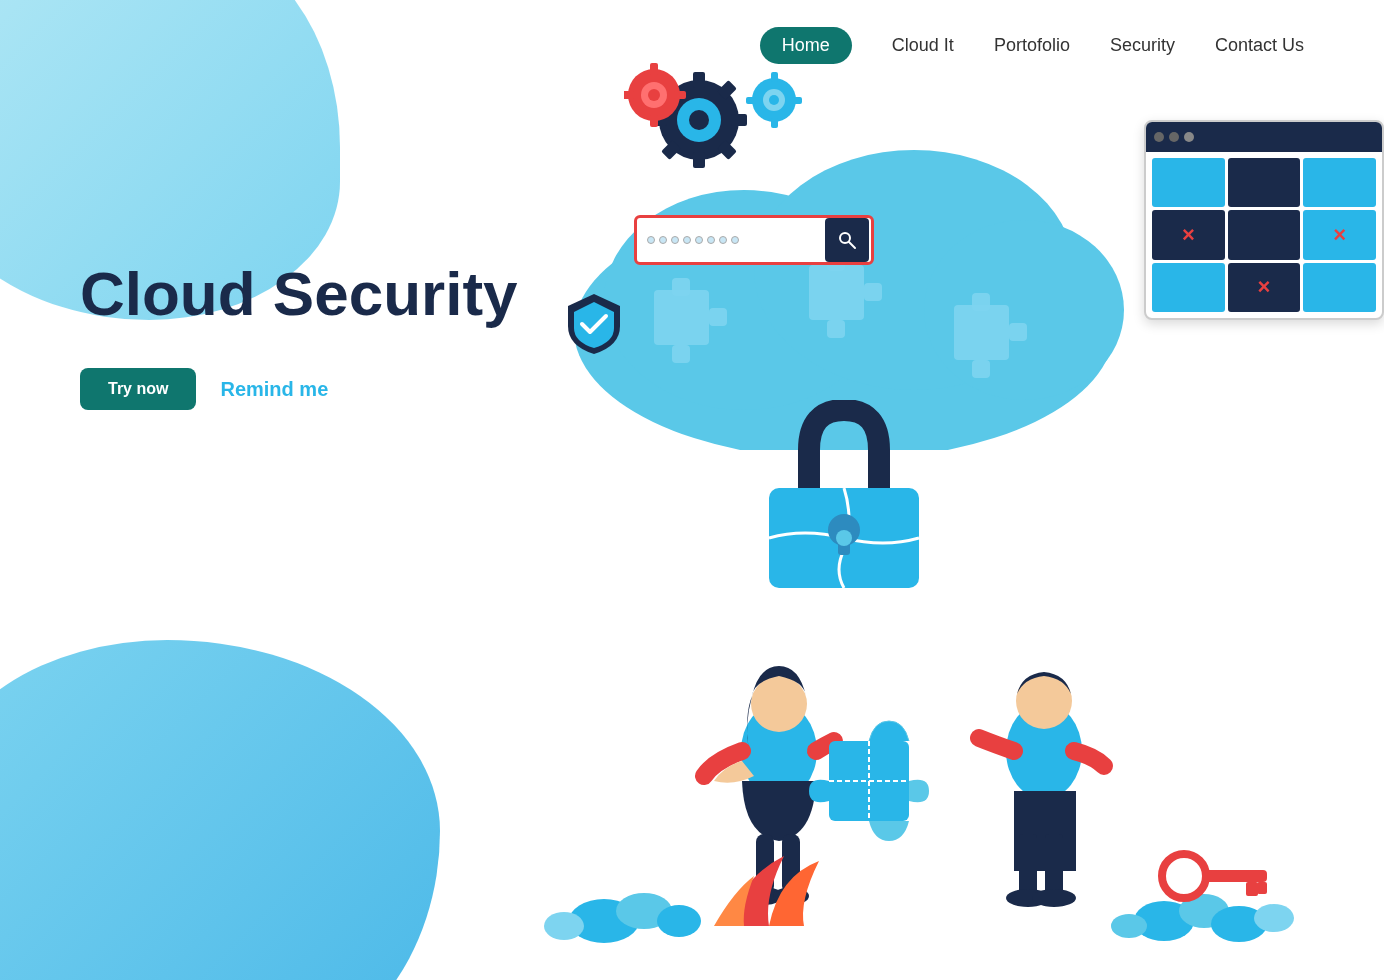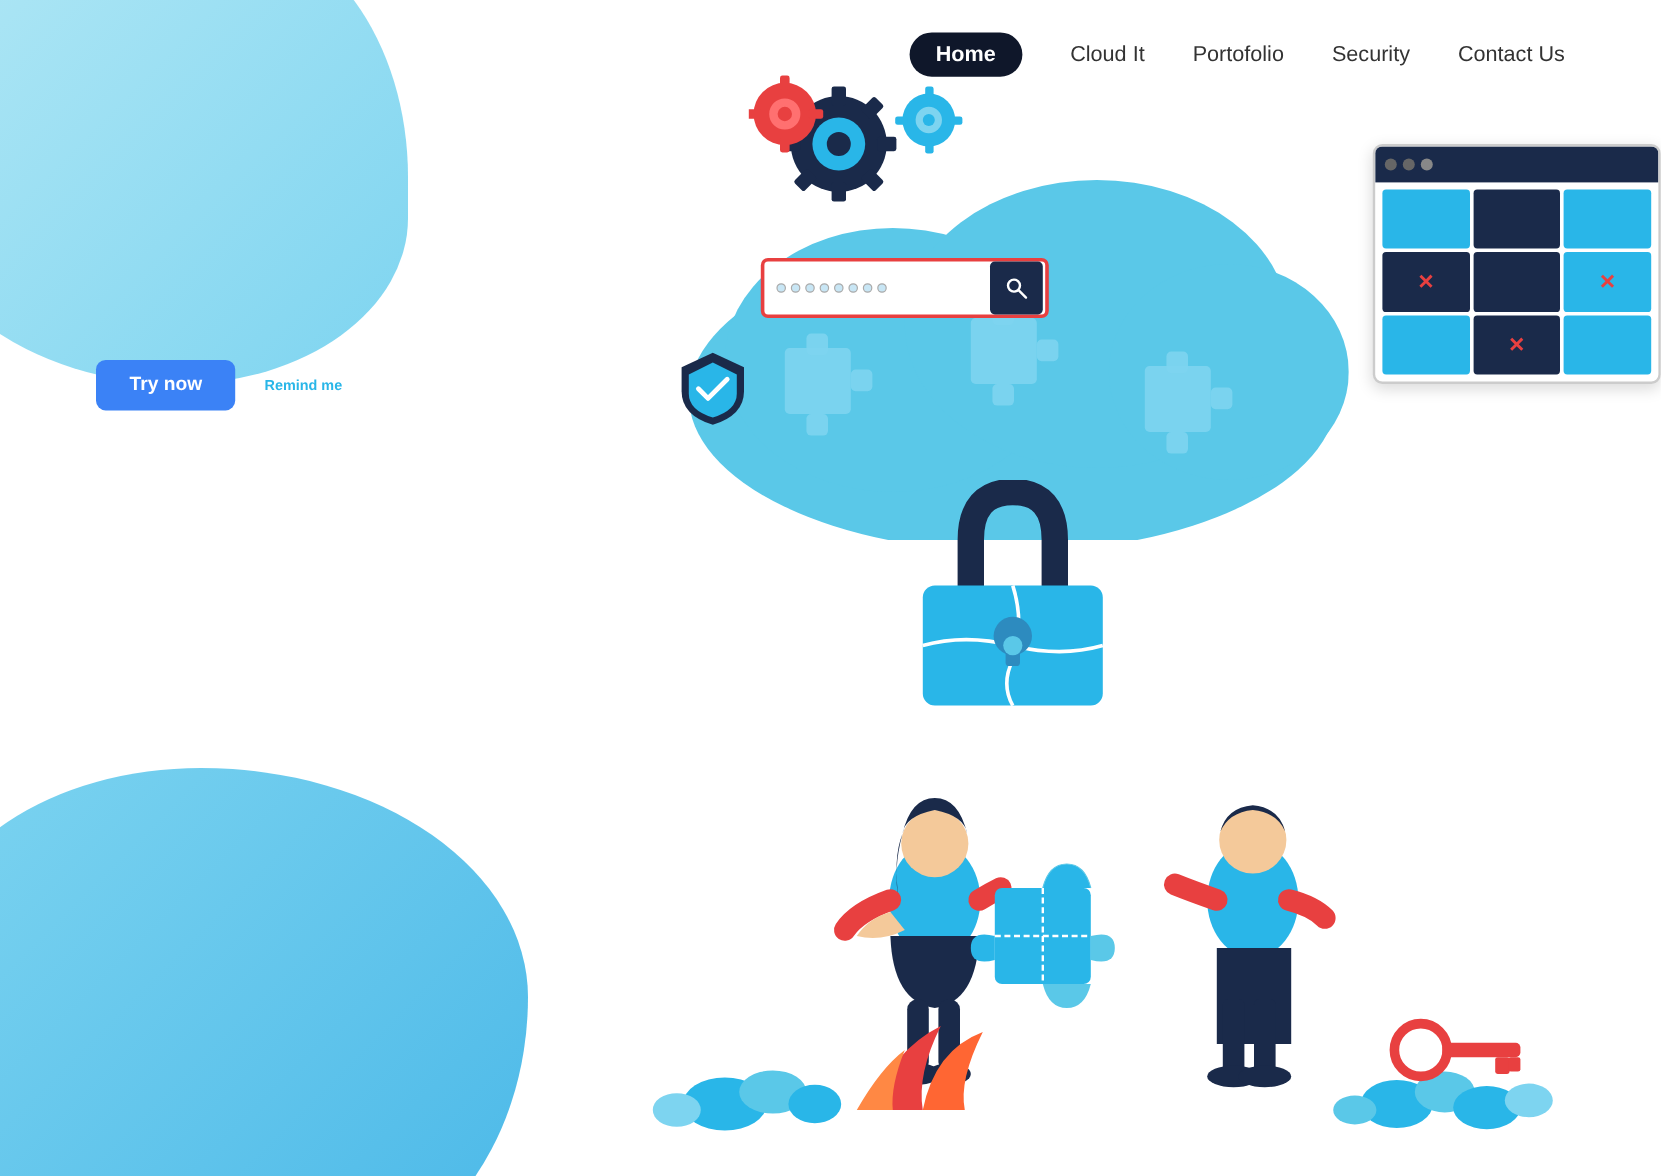--- a/index.html
+++ b/index.html
@@ -52,25 +52,25 @@
       align-items: center;
       gap: 40px;
     }
     .nav-item {
       font-size: 18px;
       color: #333;
       cursor: pointer;
       font-weight: 400;
     }
     .nav-item.active {
-      background: #0f172a;
+      background: #0f766e;
       color: #fff;
       padding: 8px 22px;
       border-radius: 20px;
-      font-weight: 700;
+      font-weight: 400;
     }
 
     
     .hero-text {
       position: absolute;
       left: 80px;
       top: 260px;
       z-index: 5;
     }
     .hero-title-dark {
@@ -85,34 +85,34 @@
       color: #29b6e8;
       line-height: 1.1;
     }
     .hero-buttons {
       display: flex;
       align-items: center;
       gap: 24px;
       margin-top: 40px;
     }
     .btn-primary {
-      background: #3b82f6;
+      background: #0f766e;
       color: #fff;
       border: none;
       padding: 12px 28px;
       border-radius: 8px;
       font-size: 16px;
       font-weight: 600;
       cursor: pointer;
     }
     .btn-secondary {
       background: transparent;
       color: #29b6e8;
       border: none;
-      font-size: 12px;
+      font-size: 20px;
       font-weight: 600;
       cursor: pointer;
     }
 
     
     .illustration {
       position: absolute;
       right: 0;
       top: 0;
       width: 900px;
@@ -261,20 +261,21 @@
   <div class="nav-items">
     <div class="nav-item active">Home</div>
     <div class="nav-item">Cloud It</div>
     <div class="nav-item">Portofolio</div>
     <div class="nav-item">Security</div>
     <div class="nav-item">Contact Us</div>
   </div>
 </nav>
 
 <div class="hero-text">
+  <div class="hero-title-dark">Cloud Security</div>
   <div class="hero-buttons">
     <button class="btn-primary">Try now</button>
     <button class="btn-secondary">Remind me</button>
   </div>
 </div>
 
 <div class="illustration">
 
   <div class="cloud-shape">
     <svg class="cloud-svg" viewBox="0 0 560 340" xmlns="http://www.w3.org/2000/svg">

